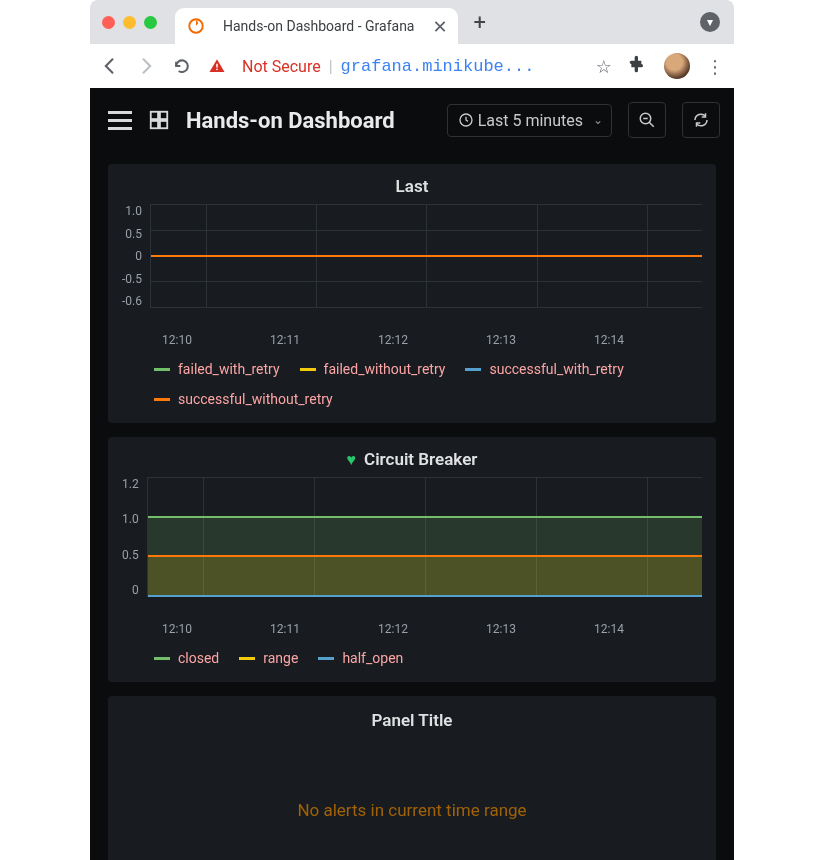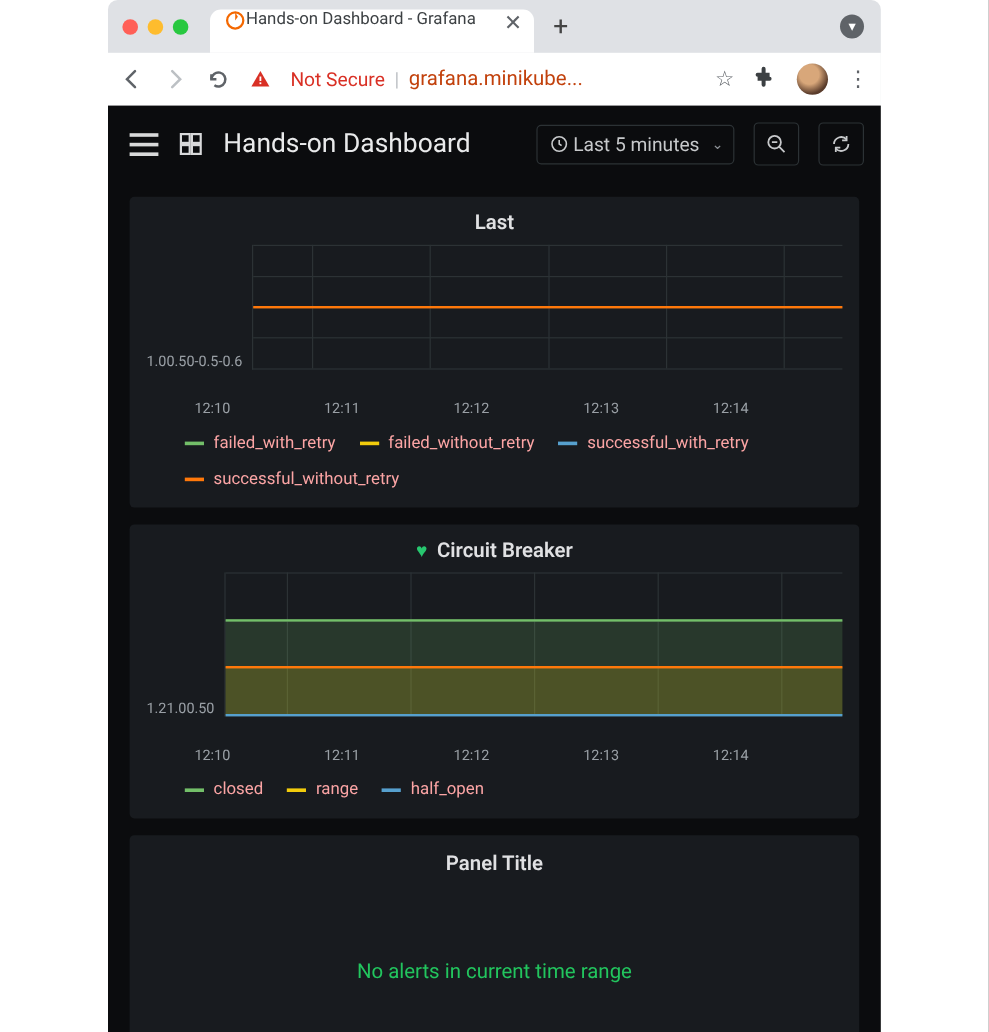--- a/index.html
+++ b/index.html
@@ -23,26 +23,26 @@
     padding-left: 12px;
     gap: 10px;
   }
   .traffic-lights { display: flex; gap: 8px; margin-right: 8px; }
   .tl { width: 13px; height: 13px; border-radius: 50%; }
   .tl.red { background: #ff5f57; }
   .tl.yellow { background: #febc2e; }
   .tl.green { background: #28c840; }
   .tab {
     display: flex;
-    align-items: flex-start;
+    align-items: center;
     background: #fff;
     height: 36px;
     border-radius: 9px 9px 0 0;
     padding: 0 10px 0 12px;
-    gap: 0;
+    gap: 18px;
     margin-top: 8px;
     min-width: 270px;
     font-size: 14px;
     color: #3c4043;
   }
   .tab svg.favicon { width: 18px; height: 18px; }
   .tab .title { flex: 1; white-space: nowrap; overflow: hidden; text-overflow: ellipsis; }
   .tab .close { font-size: 18px; color: #5f6368; }
   .new-tab { font-size: 22px; color: #444; margin-left: 6px; }
   .down-circle {
@@ -56,74 +56,74 @@
     background: #fff;
     height: 44px;
     padding: 0 10px;
     gap: 16px;
   }
   .nav-btn { color: #5f6368; font-size: 20px; display:flex; align-items:center; }
   .nav-btn.dim { color: #bcc0c4; }
   .url-box { display:flex; align-items:center; gap:8px; flex:1; }
   .warn { color:#d93025; display:flex; align-items:center; gap:16px; font-size:16px; }
   .url-sep { color:#bcc0c4; }
-  .url-text { color:#c2410c; font-size:17px; white-space:nowrap; overflow:hidden; text-overflow:ellipsis; }
+  .url-text { color:#3b82f6; font-size:17px; white-space:nowrap; overflow:hidden; text-overflow:ellipsis;font-family:Liberation Mono, monospace; }
   .star, .puzzle, .dots { color:#5f6368; font-size:18px; }
   .avatar { width:26px; height:26px; border-radius:50%; background: radial-gradient(circle at 40% 35%, #d8a77a 35%, #5a3c2b 70%); }
   .grafana {
     background: #0b0c0e;
     margin: 0 90px;
     height: calc(860px - 88px);
     padding: 0;
     color: #d8d9da;
     overflow: hidden;
   }
   .gf-toolbar {
     display:flex; align-items:center; gap:16px;
     padding: 14px 14px 18px 18px;
   }
   .hamburger { display:flex; flex-direction:column; gap:5px; }
   .hamburger span { width:24px; height:3px; background:#d8d9da; }
   .dash-icon { display:inline-flex; }
-  .dash-title { font-size:22px; font-weight:400; color:#e9eaeb; }
+  .dash-title { font-size:22px; font-weight:700; color:#e9eaeb; }
   .tr-picker, .sq-btn {
     border: 1px solid #2c3235;
     border-radius: 4px;
     display:flex; align-items:center;
     color:#c7c9cb;
     font-size:16px;
   }
   .tr-picker { padding:6px 8px 6px 10px; gap:4px; margin-left:auto; }
   .sq-btn { width:38px; height:36px; justify-content:center; }
   .chev { font-size:12px; color:#8e9297; margin-left:6px; }
   .panel {
     background: #181b1f;
     margin: 8px 18px 14px 18px;
     border-radius: 4px;
     padding: 12px 14px 16px 14px;
   }
   .panel-title { text-align:center; color:#e0e1e3; font-size:17px; font-weight:600; margin-bottom:8px; display:flex; justify-content:center; align-items:center; gap:8px;}
   .heart { color:#27c76f; font-size:16px; }
   .chart-wrap { position:relative; height:104px; display:flex; }
   .chart-wrap.tall { height:120px; }
-  .y-axis { display:flex; flex-direction:row; justify-content:space-between; align-items:flex-end; padding-right:8px; font-size:12px; color:#9aa0a6; }
+  .y-axis { display:flex; flex-direction:column; justify-content:space-between; align-items:flex-end; padding-right:8px; font-size:12px; color:#9aa0a6; }
   .plot {
     position:relative; flex:1; border-left:1px solid #2c3235; border-bottom:1px solid #2c3235;
   }
   .grid-v { position:absolute; top:0; bottom:0; width:1px; background:#2c3235; }
   .grid-h { position:absolute; left:0; right:0; height:1px; background:#2c3235; }
   .series-line { position:absolute; left:0; right:0; height:2px; }
   .series-fill { position:absolute; left:0; right:0; opacity:0.18; }
   .x-axis { display:flex; margin-left:40px; font-size:12px; color:#9aa0a6; margin-top:6px; }
   .x-tick { flex:1; text-align:left;margin-top:19px; }
   .legend { display:flex; flex-wrap:wrap; gap:14px 20px; margin:14px 0 0 32px; font-size:14px; color:#fca5a5; }
   .legend-item { display:flex; align-items:center; gap:8px; }
   .swatch { width:16px; height:3px; display:inline-block; }
   .panel3 { height:220px; padding-top:14px;}
-  .no-alerts { text-align:center; font-size:17px; color:#22c55e; margin-top:70px;}
+  .no-alerts { text-align:center; font-size:17px; color:#a16207; margin-top:70px;}
 </style>
 </head>
 <body>
 
 <div class="browser-chrome">
   <div class="tab-strip">
     <div class="traffic-lights">
       <div class="tl red"></div>
       <div class="tl yellow"></div>
       <div class="tl green"></div>

